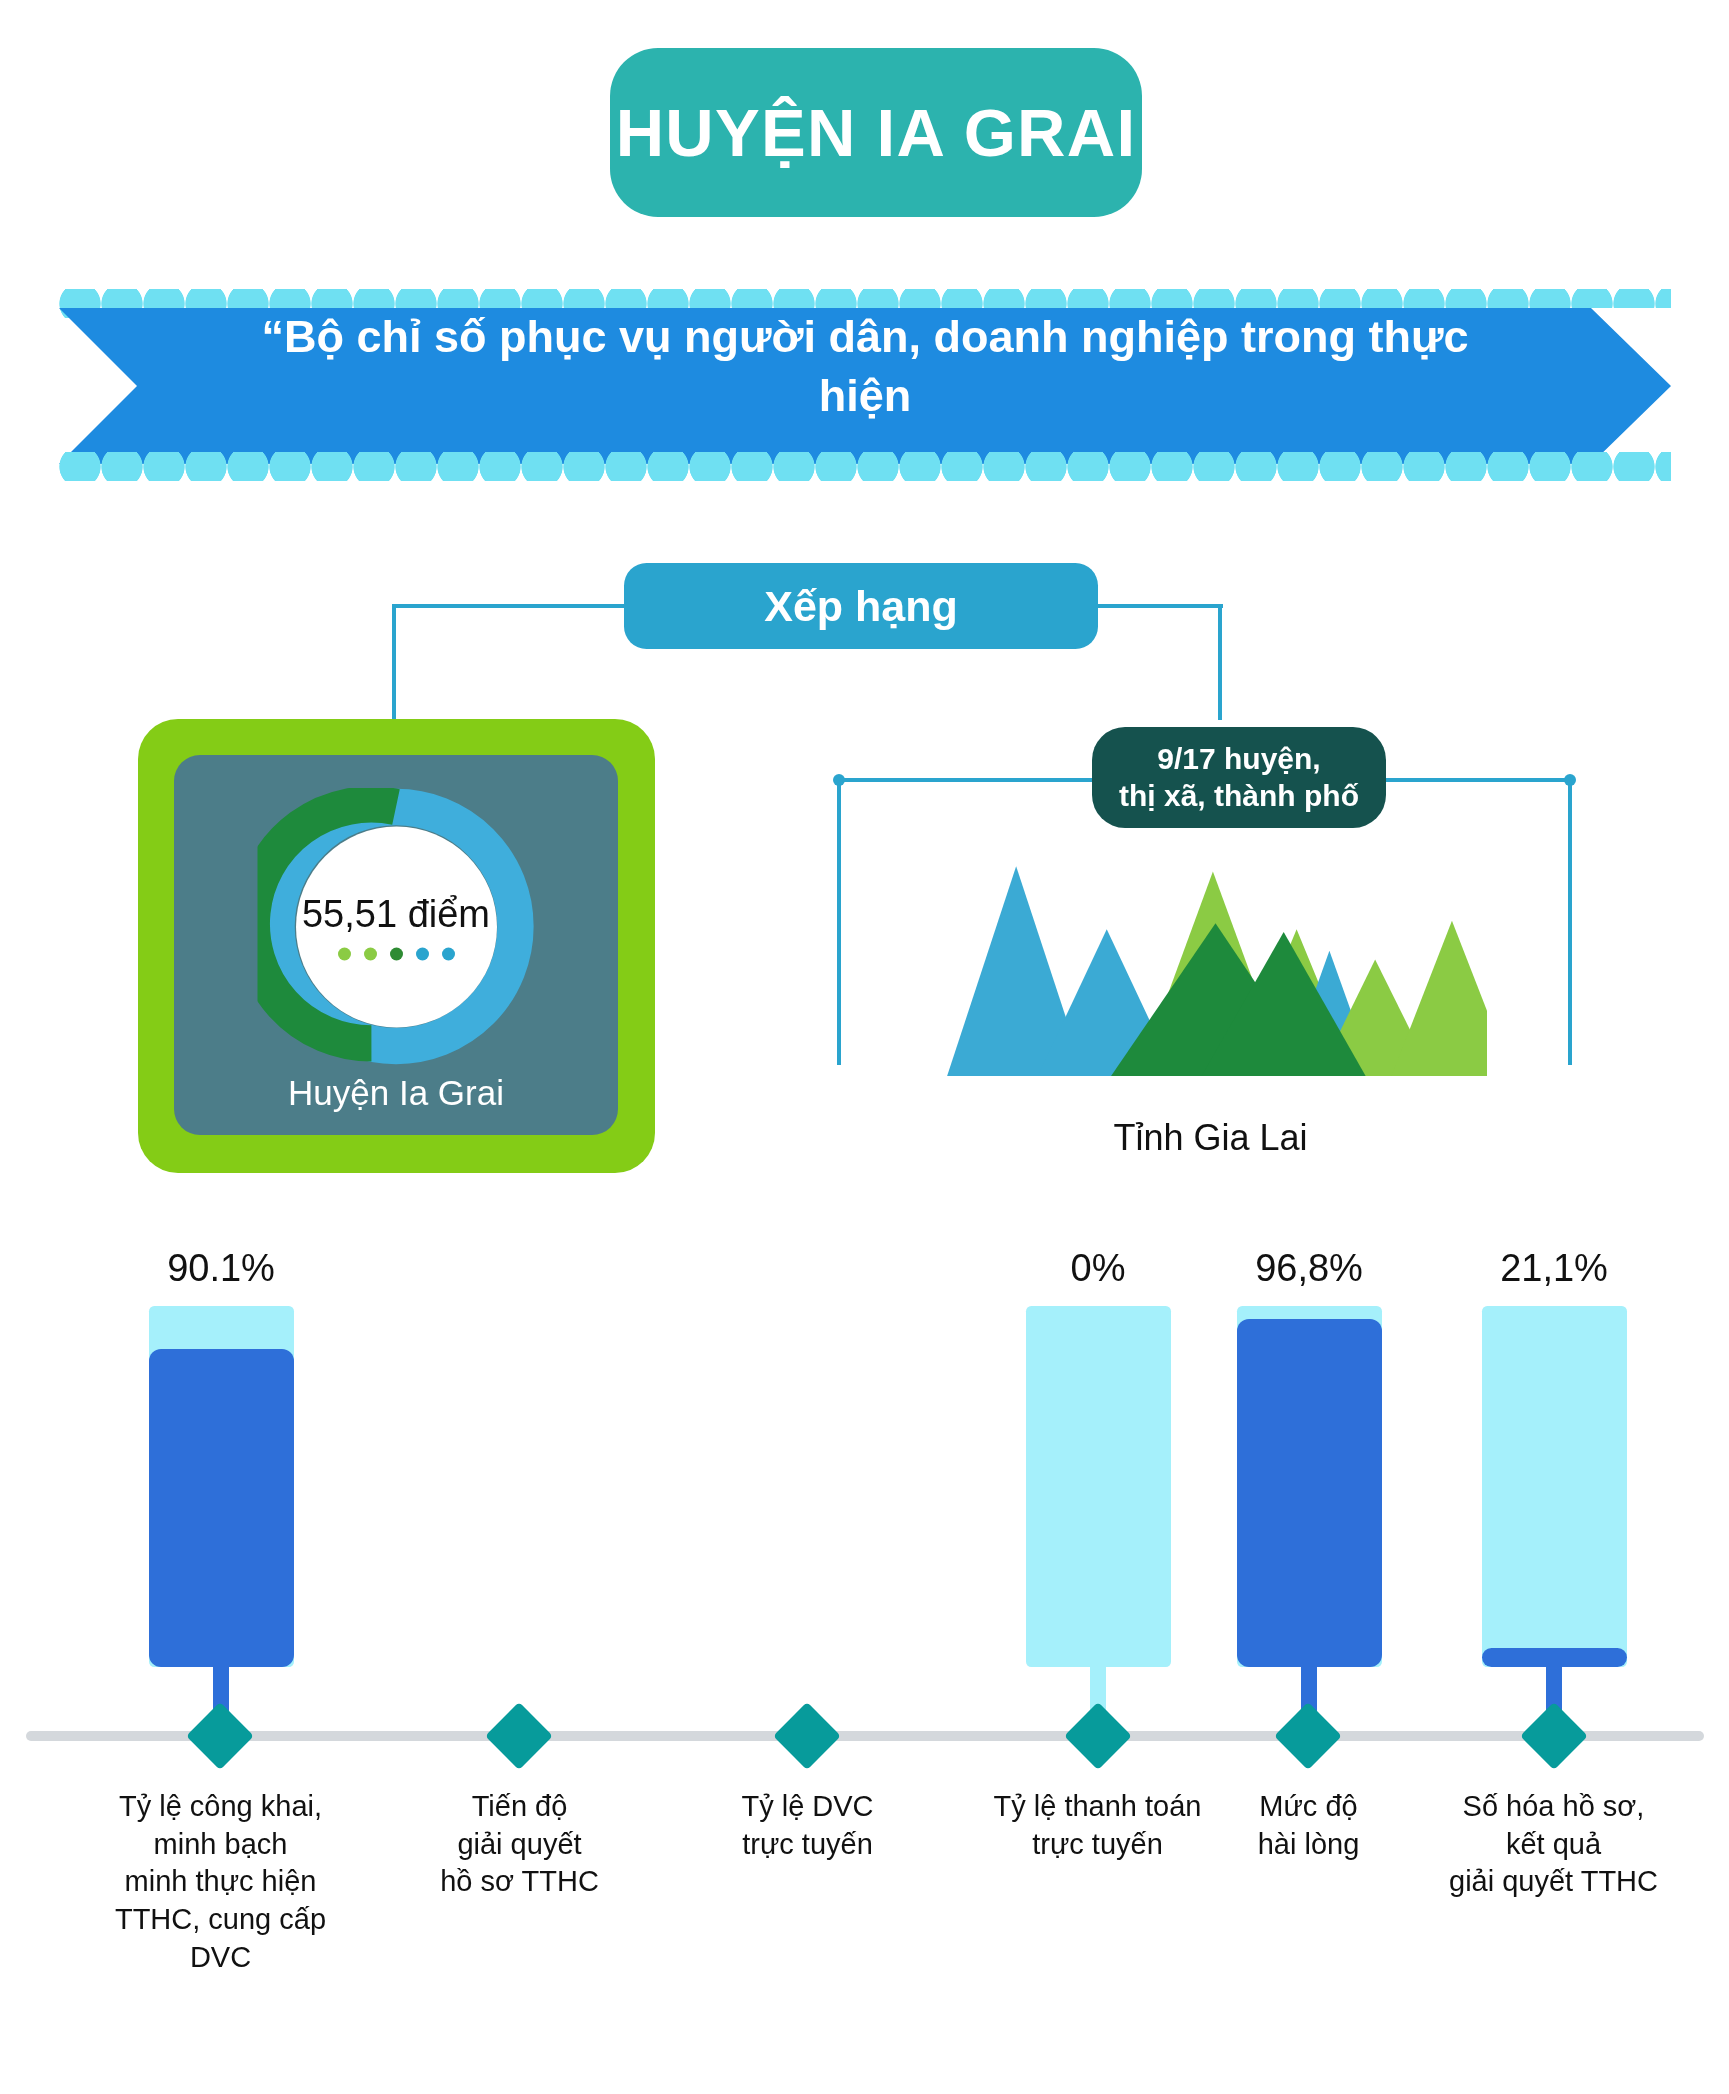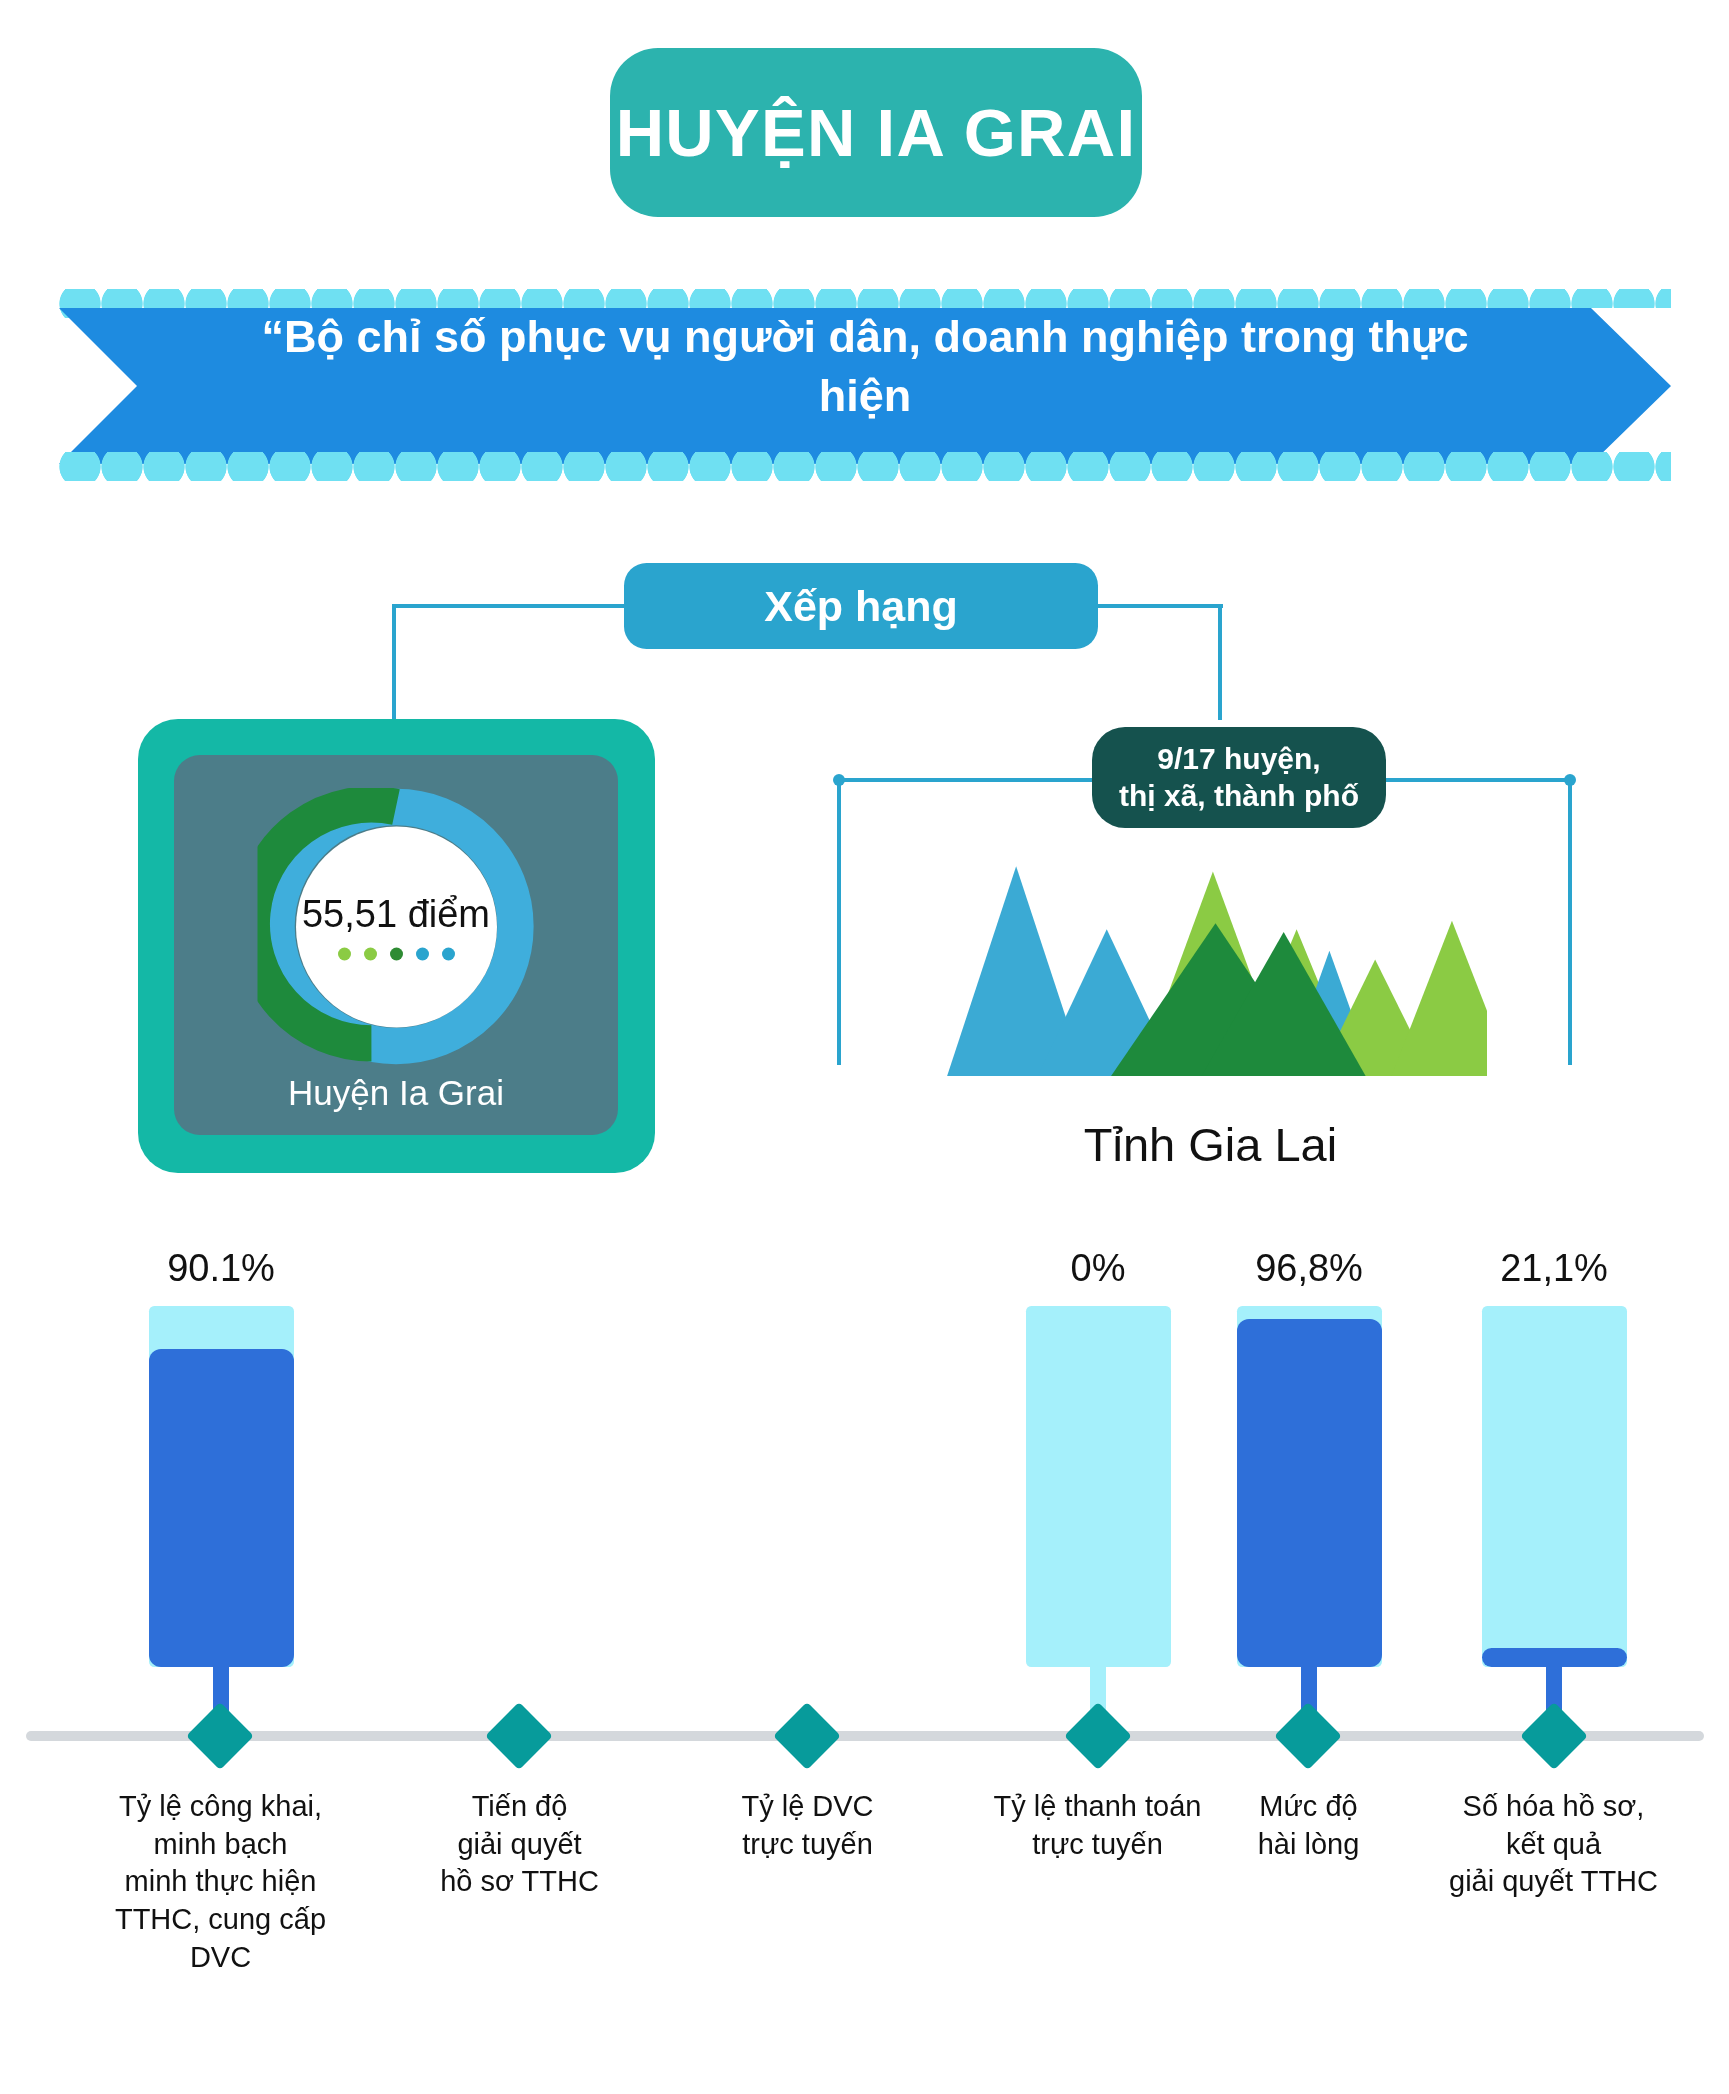--- a/index.html
+++ b/index.html
@@ -95,21 +95,21 @@
   #conn-h-left  { left: 392px; top: 604px;  width: 235px; height: 4.3px; }
   #conn-v-left  { left: 392px; top: 604px;  width: 4.3px;   height: 117px; }
   #conn-h-right { left: 1095px; top: 604px; width: 128px; height: 4.3px; }
   #conn-v-right { left: 1218px; top: 604px; width: 4.3px;   height: 116px; }
 
   
   #score-card-outer {
     position: absolute;
     left: 138px; top: 719px;
     width: 517px; height: 454px;
-    background: #14b8a6;
+    background: #84cc16;
     border-radius: 40px;
   }
   #score-card-inner {
     position: absolute;
     left: 36px; top: 36px;
     width: 444px; height: 380px;
     background: #4C7D89;
     border-radius: 26px;
   }
   #donut {
@@ -164,21 +164,21 @@
 
   #mountains { position: absolute; left: 925px; top: 843px; width: 562px; height: 233px; }
   #ticks {
     position: absolute; left: 944px; top: 1077px;
     width: 536px; height: 26px;
     display: flex; gap: 0px; align-items: flex-start;
   }
   #ticks i { display:block; width: 5.2px; height: 26px; border-radius: 1.7px; margin-right: 7.8px; }
   #province-caption {
     position: absolute; left: 925px; top: 1117px; width: 571px;
-    text-align: center; font-size: 47px; color: #111;
+    text-align: center; font-size: 36px; color: #111;
   }
 
   
   #chart { position: absolute; left: 0; top: 1245px; width: 1729px; height: 536px; }
   .bar-col {
     position: absolute;
     top: 0; width: 208px;
     display: flex; flex-direction: column; align-items: center;
   }
   .bar-pct { font-size: 38px; color: #111; margin-bottom: 14px; height: 47px; line-height: 47px; }

